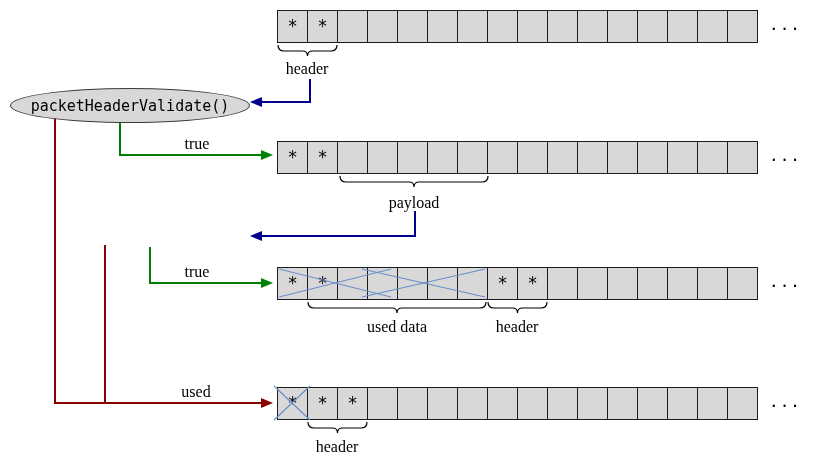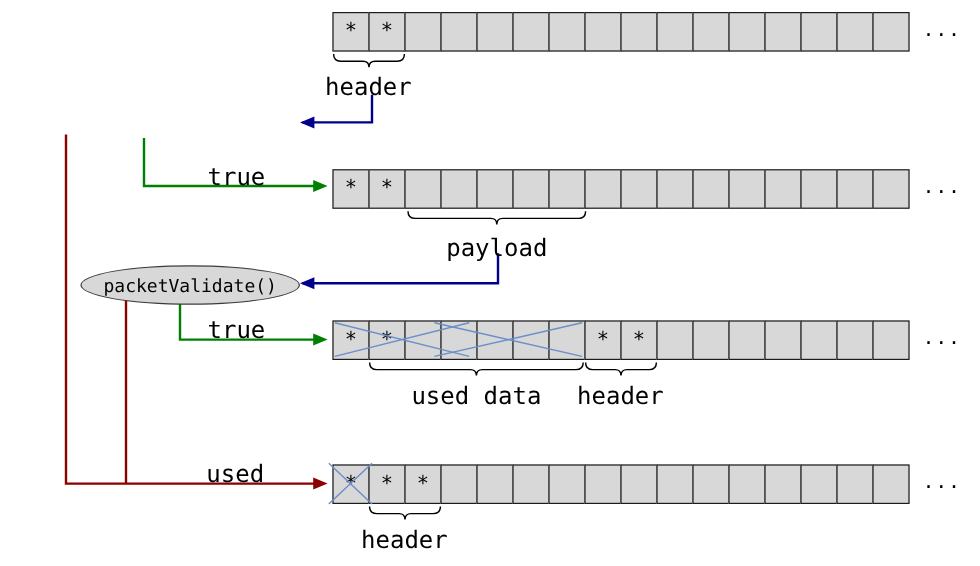--- a/index.html
+++ b/index.html
@@ -14,21 +14,21 @@
     border:1px solid #1c1c1c;background:var(--cell-fill,#d8d8d8);
     text-align:center;font-size:17px;line-height:30px;
   }
   .cell:first-child{margin-left:0;}
   .ellipsis{position:absolute;font-size:16px;letter-spacing:1px;}
   .oval{
     position:absolute;background:var(--cell-fill,#d8d8d8);
     border:1px solid #3c3c3c;border-radius:50%;
     display:flex;align-items:center;justify-content:center;font-size:15px;
   }
-  .lbl{position:absolute;transform:translateX(-50%);font-size:20px;white-space:pre;}
+  .lbl{position:absolute;transform:translateX(-50%);font-size:16px;white-space:pre;font-family:Liberation Serif, serif;}
   .overlay{position:absolute;left:0;top:0;pointer-events:none;}
   .navy polyline{stroke:var(--navy,#00008b);stroke-width:2;fill:none;}
   .navy polygon{fill:var(--navy,#00008b);}
   .green polyline{stroke:var(--green,#008000);stroke-width:2;fill:none;}
   .green polygon{fill:var(--green,#008000);}
   .red polyline,.red line{stroke:var(--darkred,#8b0000);stroke-width:2;fill:none;}
   .red polygon{fill:var(--darkred,#8b0000);}
   .brace path{stroke:#000;stroke-width:1.2;fill:none;}
   .cross line{stroke:var(--cross-blue,#6b8fc9);stroke-width:1.2;}
 </style>
@@ -162,22 +162,22 @@
       <line x1="279" y1="297" x2="391" y2="269"></line>
       <line x1="362" y1="269" x2="485" y2="297"></line>
       <line x1="362" y1="297" x2="485" y2="269"></line>
     </g>
     <g class="cross">
       <line x1="274" y1="386" x2="310" y2="420"></line>
       <line x1="274" y1="420" x2="310" y2="386"></line>
     </g>
   </svg>
 
-  <div class="oval" style="left:67px;top:221px;width:181px;height:31px">
-    <span>packetValidate()</span>
+  <div class="oval" style="left:10px;top:88px;width:238px;height:33px">
+    <span>packetHeaderValidate()</span>
   </div>
 
   <div class="lbl" style="left:307px;top:60px">header</div>
   <div class="lbl" style="left:414px;top:194px">payload</div>
   <div class="lbl" style="left:397px;top:318px">used data</div>
   <div class="lbl" style="left:517px;top:318px">header</div>
   <div class="lbl" style="left:337px;top:438px">header</div>
 
   <div class="lbl" style="left:197px;top:135px">true</div>
   <div class="lbl" style="left:197px;top:263px">true</div>

